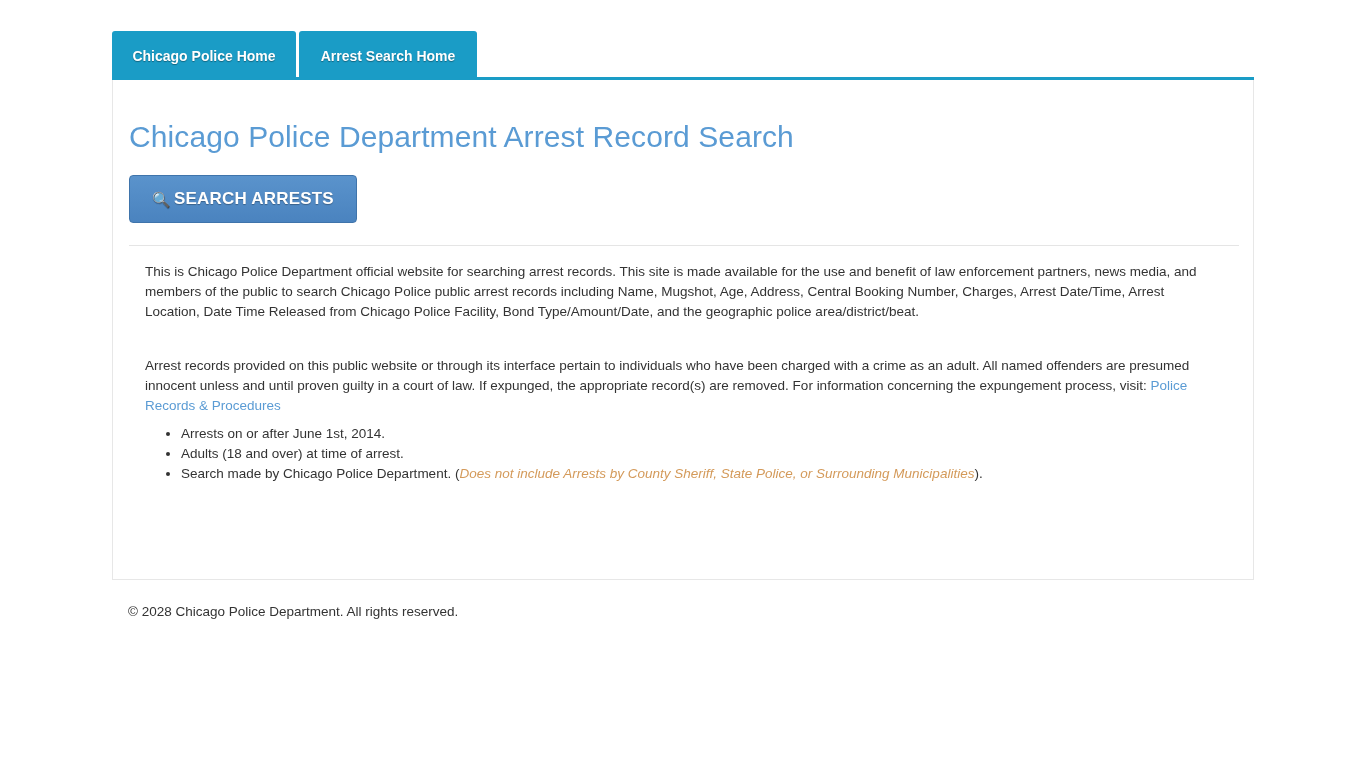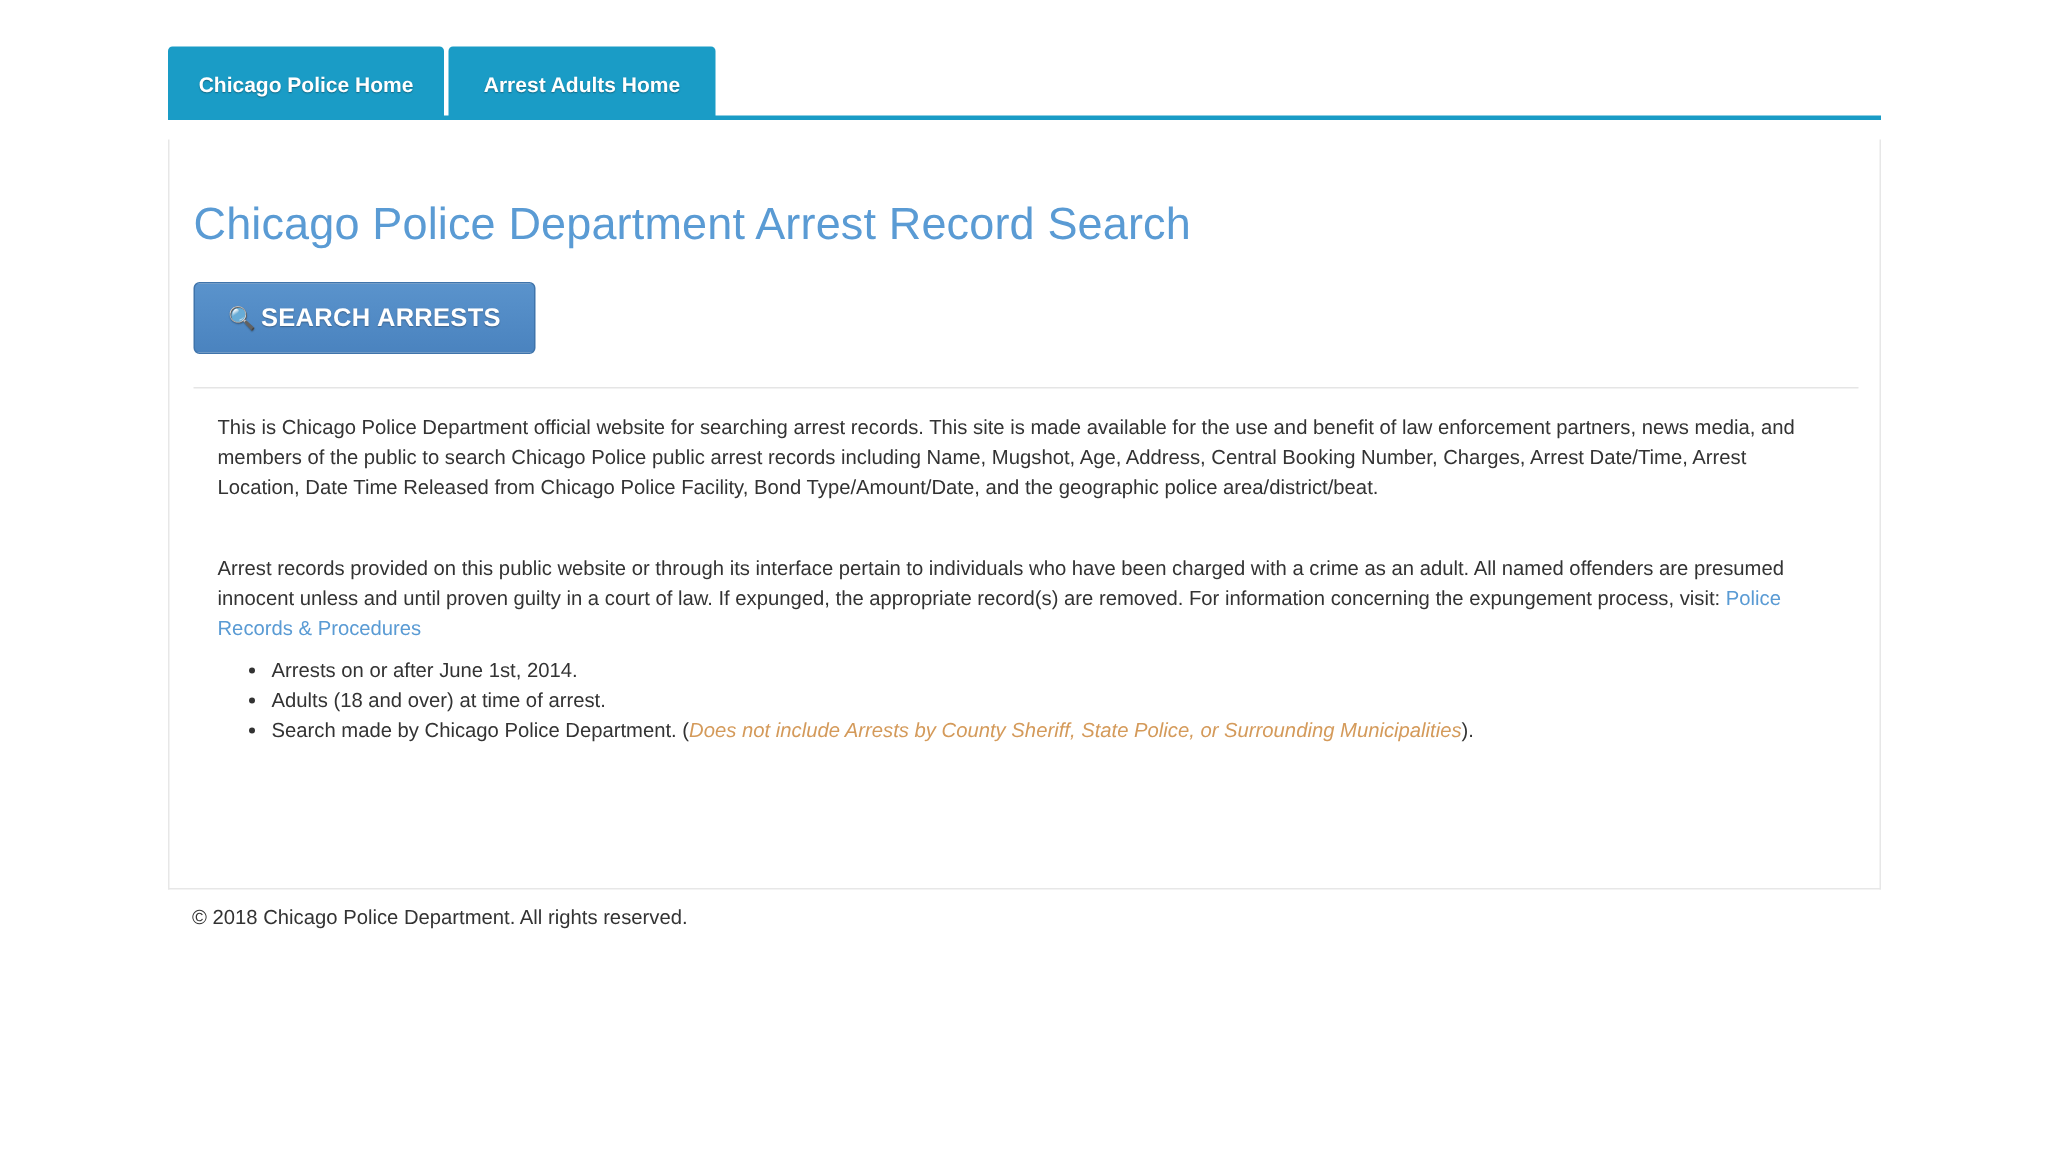--- a/index.html
+++ b/index.html
@@ -63,21 +63,20 @@
   .tab-2 { left: 187px; width: 178px; }
 
   
   .card {
     position: relative;
     background: #ffffff;
     border: 1px solid #e7e7e7;
     border-top: none;
     min-height: 500px;
     padding: 0 16px 30px 16px;
-    margin-top: 13px;
   }
   .page-title {
     font-size: 30px;
     font-weight: normal;
     color: #5a9bd4;
     margin: 0;
     padding-top: 40px;
     padding-left: 0px;
     letter-spacing: 0.1px;
   }
@@ -165,21 +164,21 @@
     </svg>
   </div>
 
   <div class="container">
 
     <div class="tabbar">
       <div class="tab tab-1">
         <span>Chicago Police Home</span>
       </div>
       <div class="tab tab-2">
-        <span>Arrest Adults Home</span>
+        <span>Arrest Search Home</span>
       </div>
     </div>
 
     <div class="card">
 
       <h1 class="page-title">Chicago Police Department Arrest Record Search</h1>
 
       <button class="search-btn">
         <span class="glyph">🔍</span>
         <span>SEARCH ARRESTS</span>
@@ -194,15 +193,15 @@
 
       <ul class="limits">
         <li><span>Arrests on or after June 1st, 2014.</span></li>
         <li><span>Adults (18 and over) at time of arrest.</span></li>
         <li><span>Search made by Chicago Police Department. (</span><span class="note-italic">Does not include Arrests by County Sheriff, State Police, or Surrounding Municipalities</span><span>).</span></li>
       </ul>
 
     </div>
   </div>
 
-  <div class="footer">© 2018 Chicago Police Department. All rights reserved.</div>
+  <div class="footer">© 2028 Chicago Police Department. All rights reserved.</div>
 
 </div>
 
 </body></html>

